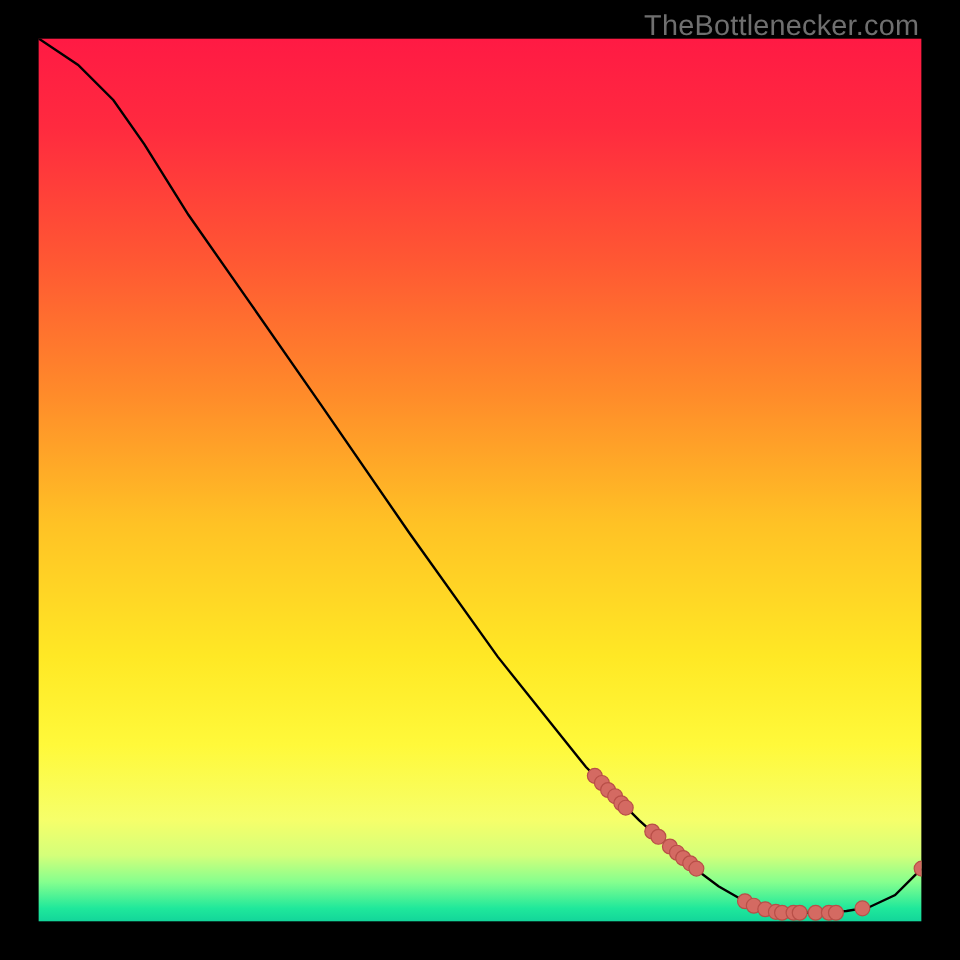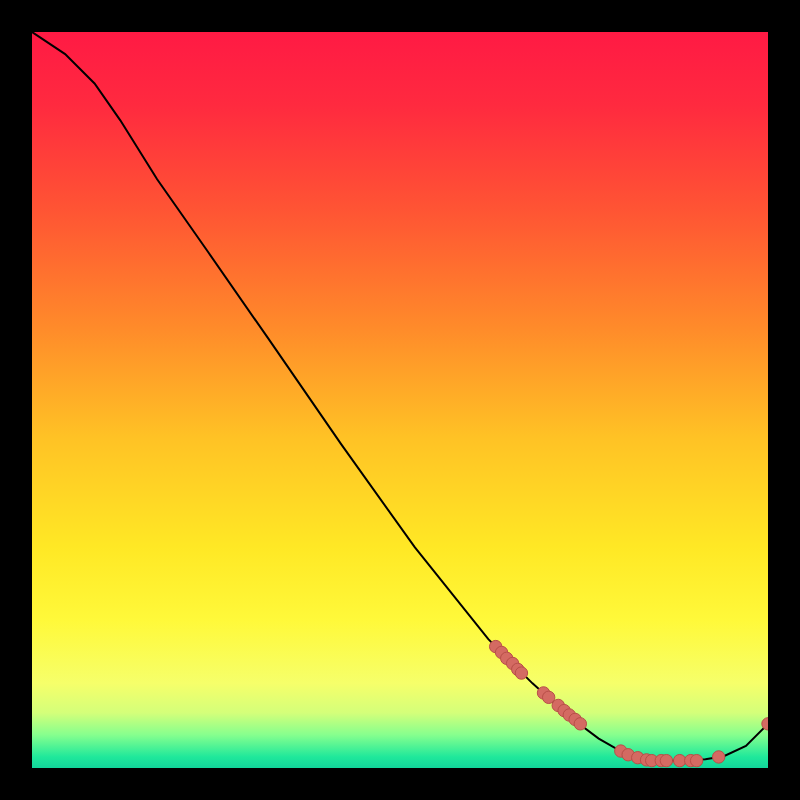--- a/index.html
+++ b/index.html
@@ -32,20 +32,21 @@
     font-size: 24px;
     font-weight: 400;
     letter-spacing: 0.2px;
     user-select: none;
   }
 </style>
 </head>
 <body>
 
 <div class="stage">
+  <div class="watermark">TheBottlenecker.com</div>
 
   <svg class="plot" viewBox="0 0 736 736" preserveAspectRatio="none">
     <defs>
       <linearGradient id="bg-grad" x1="0" y1="0" x2="0" y2="1">
           <stop offset="0.00%" stop-color="#ff1a44"></stop>
           <stop offset="10.00%" stop-color="#ff2a3f"></stop>
           <stop offset="25.00%" stop-color="#ff5733"></stop>
           <stop offset="40.00%" stop-color="#ff8a2a"></stop>
           <stop offset="55.00%" stop-color="#ffc225"></stop>
           <stop offset="70.00%" stop-color="#ffe825"></stop>

